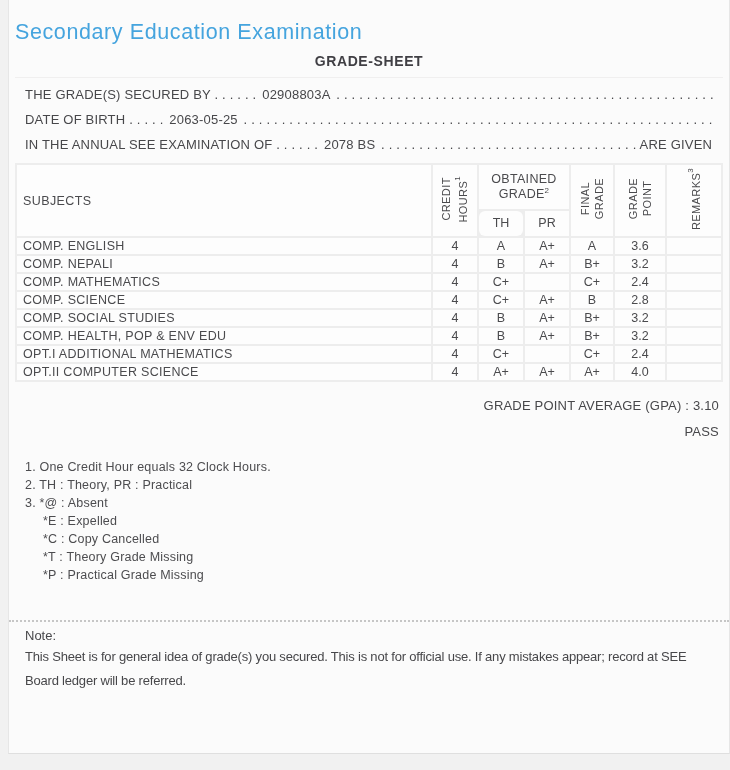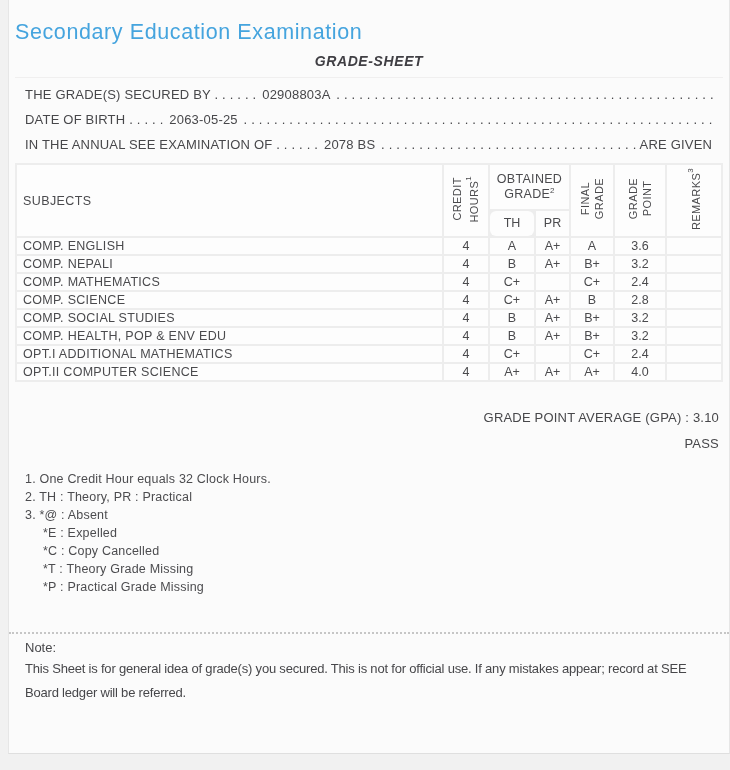--- a/index.html
+++ b/index.html
@@ -20,58 +20,58 @@
     padding: 20px 6px 0 6px;
   }
   .title {
     margin: 0; text-align: left;
     font-size: 21.5px; font-weight: 400;
     color: #45a4de; letter-spacing: .6px;
   }
   .subtitle {
     margin: 8px 0 0; text-align: center;
     font-size: 14px; font-weight: 700;
-    color: #403f44; letter-spacing: .6px; font-style: italic;
+    color: #403f44; letter-spacing: .6px;
   }
   .info { margin-top: 8px; border-top: 1px solid #f0efef; padding: 4px 10px 0 10px; }
   .info-line {
     height: 25px; line-height: 25px;
     font-size: 13px; letter-spacing: .2px;
     white-space: nowrap; overflow: hidden;
     color: #47474a;
   }
   .info-line .val { padding: 0 2px; }
   table.grades {
     width: 100%; margin-top: 6px;
     border-collapse: separate; border-spacing: 2px;
     background: #ededed;
   }
   th, td { background: #fdfdfd; font-weight: 400; font-size: 12.5px; color: #4a4a4d; }
   th.subjects-h { text-align: left; padding-left: 6px; letter-spacing: .4px; }
   th.rot-cell { text-align: center; vertical-align: middle; padding: 3px 0; }
   th.w-credit { width: 44px; }
   th.w-th { width: 44px; border-radius: 6px; }
-  th.w-pr { width: 33px; }
+  th.w-pr { width: 44px; }
   th.w-final { width: 42px; }
   th.w-gp { width: 50px; }
   th.w-remarks { width: 54px; }
   th.obtained-h { height: 38px; text-align: center; vertical-align: middle; font-weight: 400; letter-spacing: .3px; }
   th.sub-h { height: 22px; text-align: center; font-weight: 400; }
   td { height: 16px; text-align: center; padding: 0 3px; }
   td.subject { text-align: left; padding-left: 6px; letter-spacing: .3px; }
   .vtext {
     display: inline-block;
     writing-mode: vertical-rl;
     transform: rotate(180deg);
     font-size: 11px; letter-spacing: .4px; line-height: 1.3;
     color: #4a4a4d; white-space: nowrap;
   }
   .vline { display: block; text-align: center; }
   sup { font-size: 8px; }
-  .summary { margin-top: 28px; text-align: right; padding-right: 4px; font-size: 13px; letter-spacing: .2px; }
+  .summary { margin-top: 16px; text-align: right; padding-right: 4px; font-size: 13px; letter-spacing: .2px; }
   .result { margin-top: 11px; }
   .footnotes { margin-top: 22px; padding-left: 10px; font-size: 12.5px; color: #4c4c4f; }
   .fn { line-height: 13px; margin-bottom: 5px; letter-spacing: .2px; }
   .fn-indent { padding-left: 18px; }
   .note-sep { margin: 38px -6px 0 -6px; border-top: 2px dotted #c6c6c6; }
   .note-label { margin-top: 6px; padding-left: 10px; font-size: 13px; }
   .note-text { margin: 2px 0 0; padding: 0 12px 0 10px; font-size: 13px; letter-spacing: -0.2px; line-height: 1.85; }
 </style>
 </head>
 <body>

